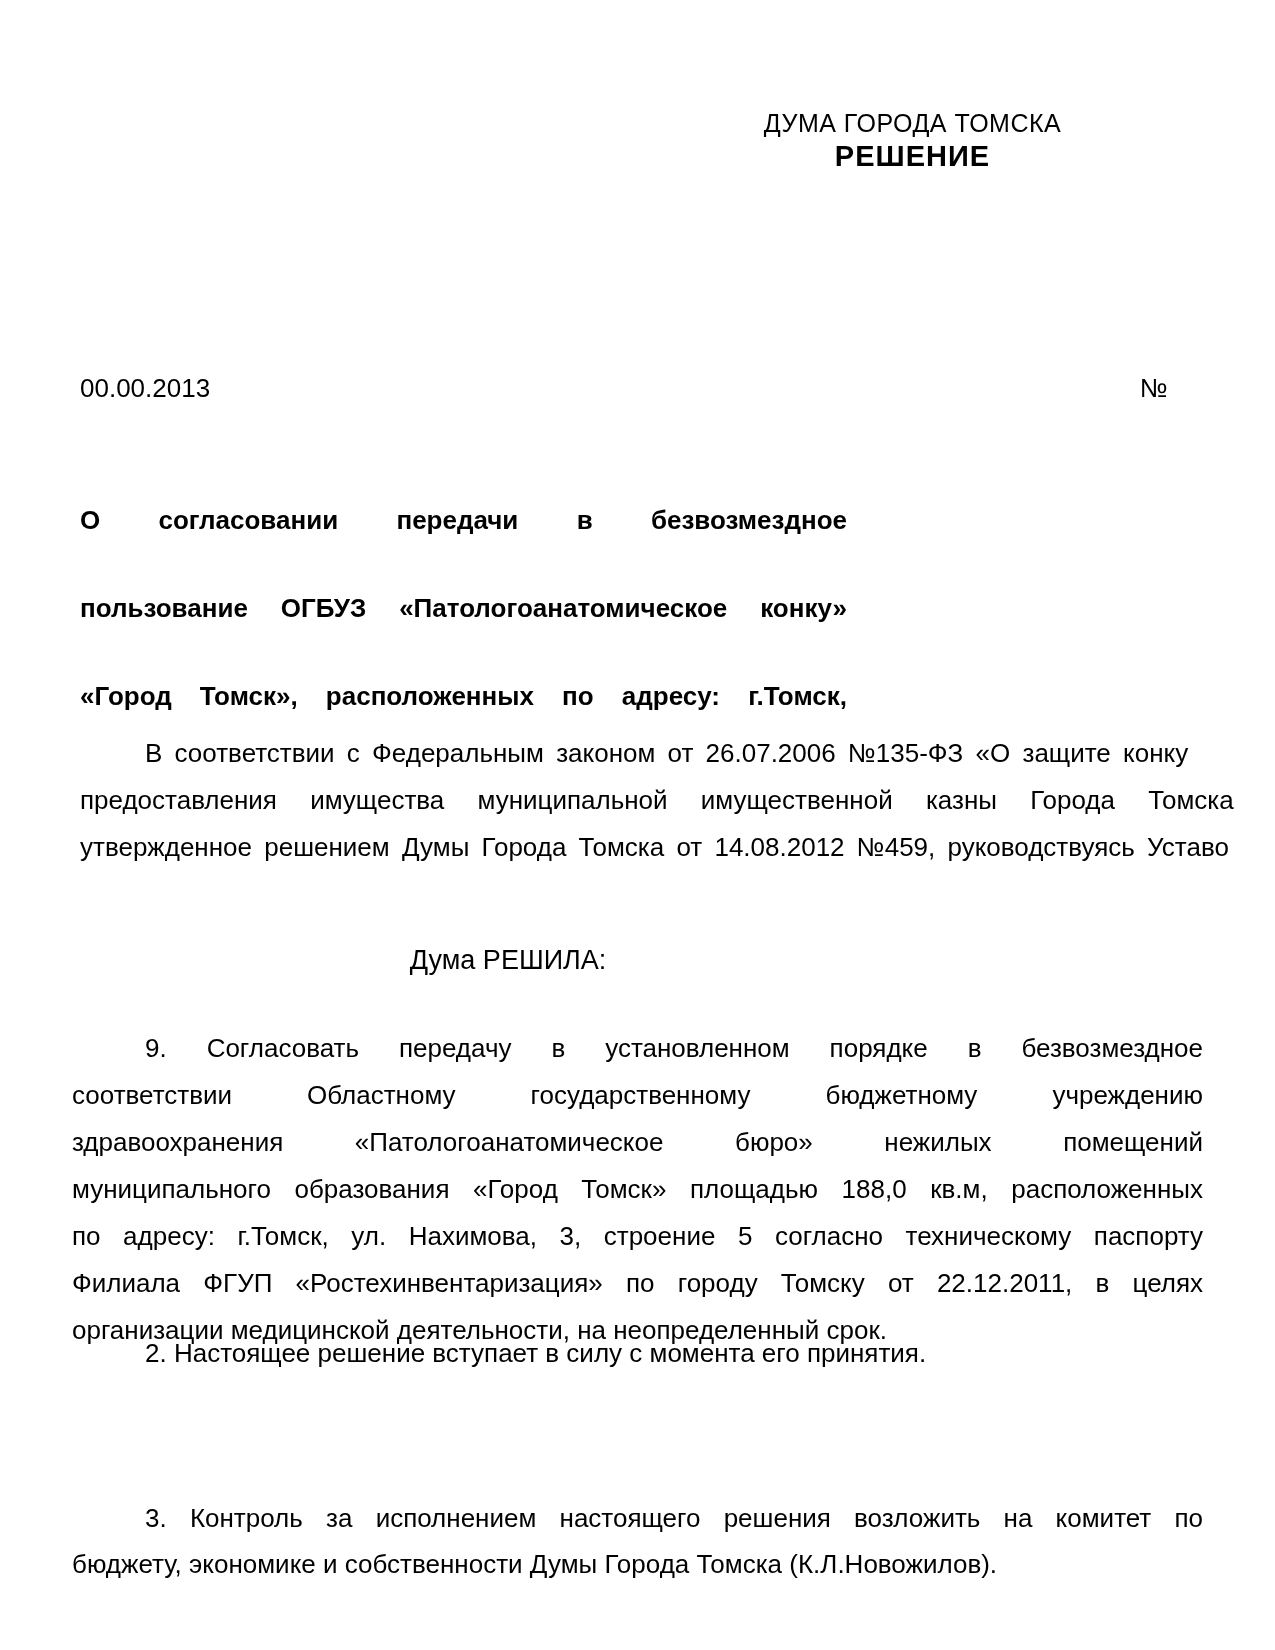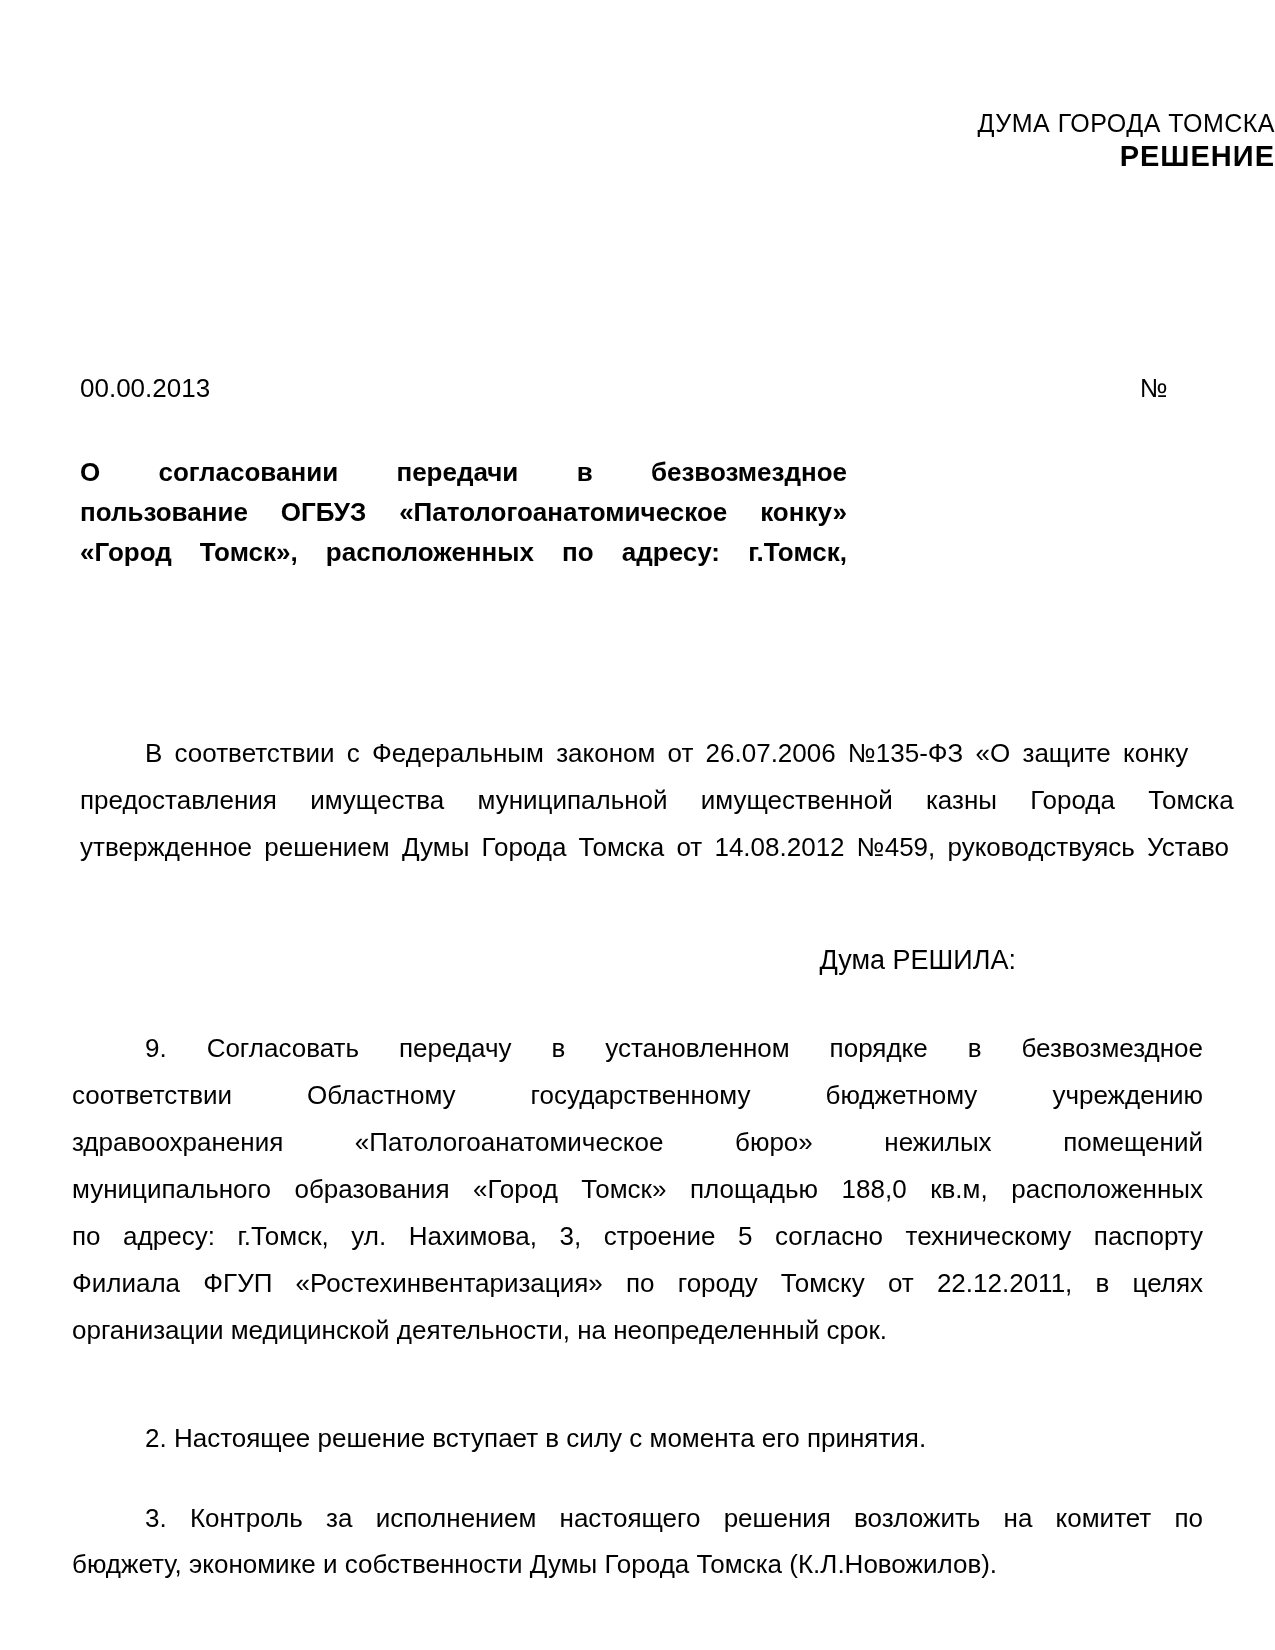--- a/index.html
+++ b/index.html
@@ -12,21 +12,21 @@
     font-family: "Liberation Sans", sans-serif;
     color: #000000;
   }
   .abs { position: absolute; }
 
   
   #letterhead {
     left: 550px;
     top: 108px;
     width: 725px;
-    text-align: right;
+    text-align: center;
   }
   .org-name {
     font-size: 25px;
     line-height: 30px;
     letter-spacing: 0.5px;
   }
   .doc-type {
     font-size: 29px;
     line-height: 36px;
     font-weight: bold;
@@ -40,51 +40,51 @@
   .number-sign { position: absolute; left: 1140px; top: 0; }
 
   
   #doc-title {
     left: 80px;
     top: 452px;
     width: 767px;
     font-size: 26px;
     font-weight: bold;
   }
-  #doc-title .line { line-height: 40px; }
+  #doc-title .line { line-height: 40px; margin-top: 48px; }
 
   
   #intro {
     left: 80px;
     top: 730px;
     width: 1400px;
     font-size: 26px;
   }
   #intro .line { line-height: 47px; white-space: nowrap; }
   .ws-normal { word-spacing: 5px; }
   .ws-wide   { word-spacing: 26px; }
 
   
   #resolution-heading {
     left: 0;
     top: 940px;
     width: 1016px;
-    text-align: right;
+    text-align: center;
     font-size: 27px;
     line-height: 40px;
   }
 
   
   .res-item {
     left: 72px;
     width: 1131px;
     font-size: 26px;
   }
   #item-1 { top: 1025px; }
-  #item-2 { top: 1415px; }
+  #item-2 { top: 1330px; }
   #item-3 { top: 1495px; }
   #item-1 .line, #item-2 .line { line-height: 47px; }
   #item-3 .line { line-height: 46px; }
 
   .jline { text-align: justify; text-align-last: justify; }
   .lline { text-align: left; }
   .ind   { text-indent: 73px; }
   .ind-intro { text-indent: 65px; }
 </style>
 </head>

